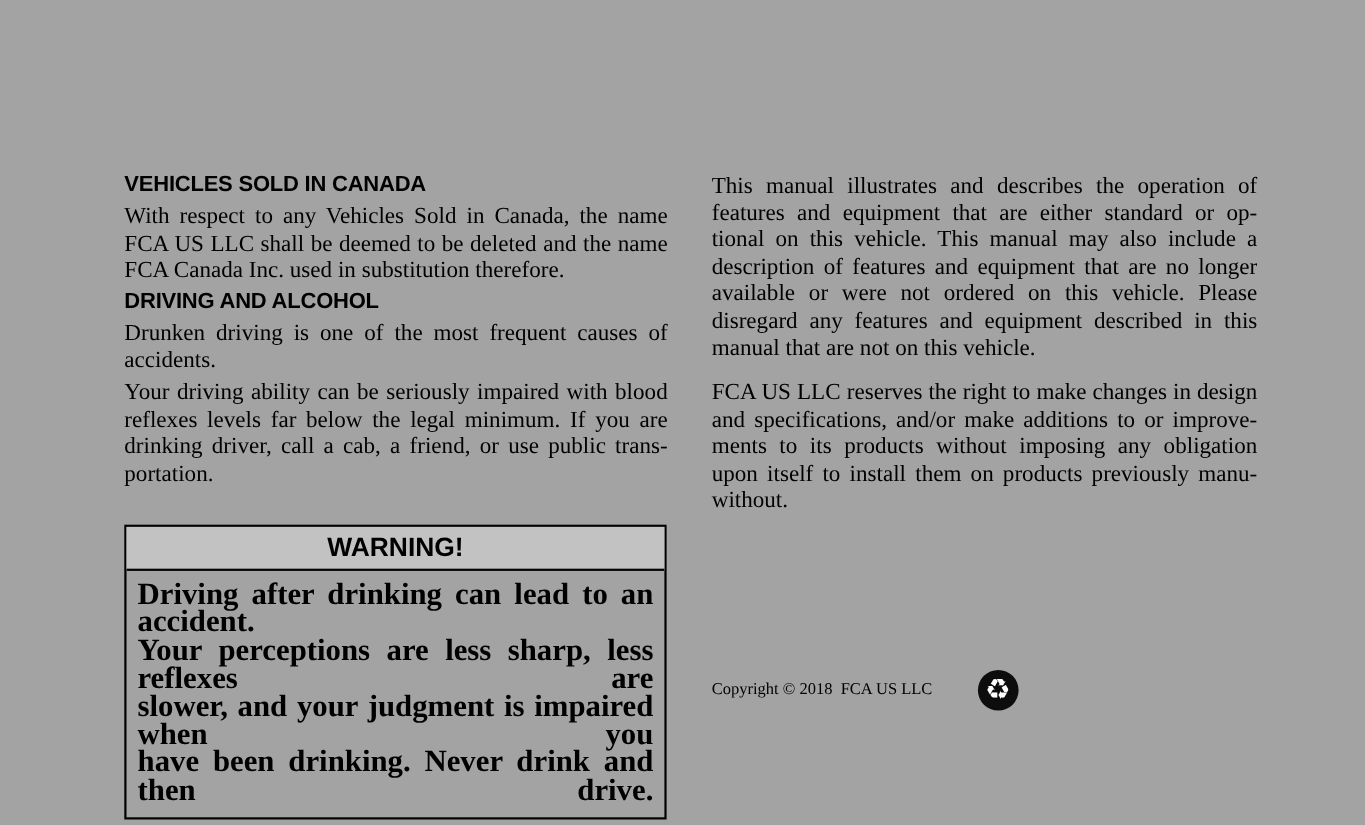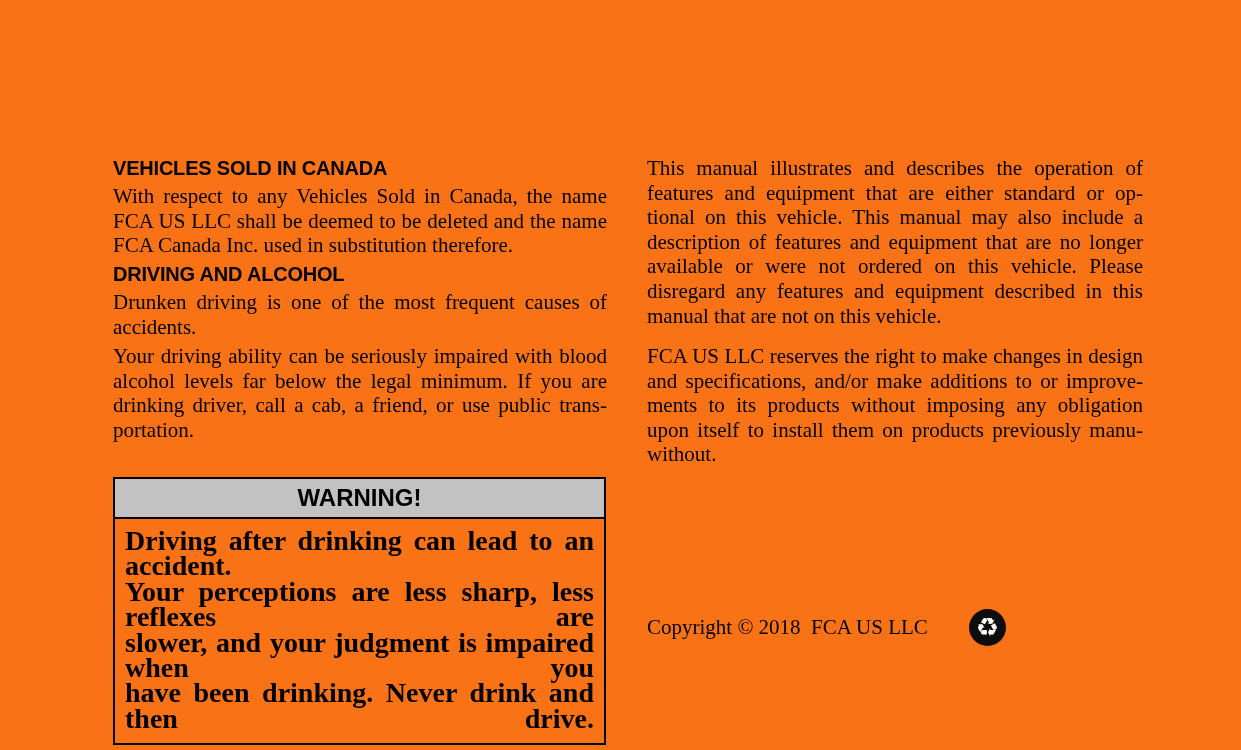--- a/index.html
+++ b/index.html
@@ -59,61 +59,61 @@
     line-height: 25.4px;
   }
 
   
   #crow {
     left: 647px; top: 606px; width: 496px; height: 42px;
     display: flex;
     align-items: center;
   }
   .copyright-text {
-    font-size: 21px;
+    font-size: 15px;
     white-space: pre; 
   }
   .recycle {
     width: 37px;
     height: 37px;
     margin-left: 41px;
     border-radius: 50%;
     background: #0d0d0d;
     color: #ffffff;
     display: flex;
     align-items: center;
     justify-content: center;
     font-family: "DejaVu Sans", sans-serif;
     font-size: 26px;
     line-height: 1;
   }
 </style>
 </head>
 <body>
 
-<div class="page" style="background: #f97316; color: rgb(0, 0, 0);">
+<div class="page" style="background: #a3a3a3; color: rgb(0, 0, 0);">
 
   <div id="h1" class="block heading">VEHICLES SOLD IN CANADA</div>
 
   <div id="p1" class="block para">
       <div class="tline">With respect to any Vehicles Sold in Canada, the name</div>
       <div class="tline">FCA US LLC shall be deemed to be deleted and the name</div>
       <div class="tline tline-last">FCA Canada Inc. used in substitution therefore.</div>
     </div>
 
   <div id="h2" class="block heading">DRIVING AND ALCOHOL</div>
 
   <div id="p2" class="block para">
       <div class="tline">Drunken driving is one of the most frequent causes of</div>
       <div class="tline tline-last">accidents.</div>
     </div>
 
   <div id="p3" class="block para">
       <div class="tline">Your driving ability can be seriously impaired with blood</div>
-      <div class="tline">alcohol levels far below the legal minimum. If you are</div>
+      <div class="tline">reflexes levels far below the legal minimum. If you are</div>
       <div class="tline">drinking driver, call a cab, a friend, or use public trans-</div>
       <div class="tline tline-last">portation.</div>
     </div>
 
   <div id="warn" class="block" style="border-color: rgb(0, 0, 0);">
     <div class="warning-header" style="background: rgb(194, 194, 194);">
       <span>WARNING!</span>
     </div>
     <div class="warning-body para justify-all">
         <div class="tline">Driving after drinking can lead to an accident.</div>

